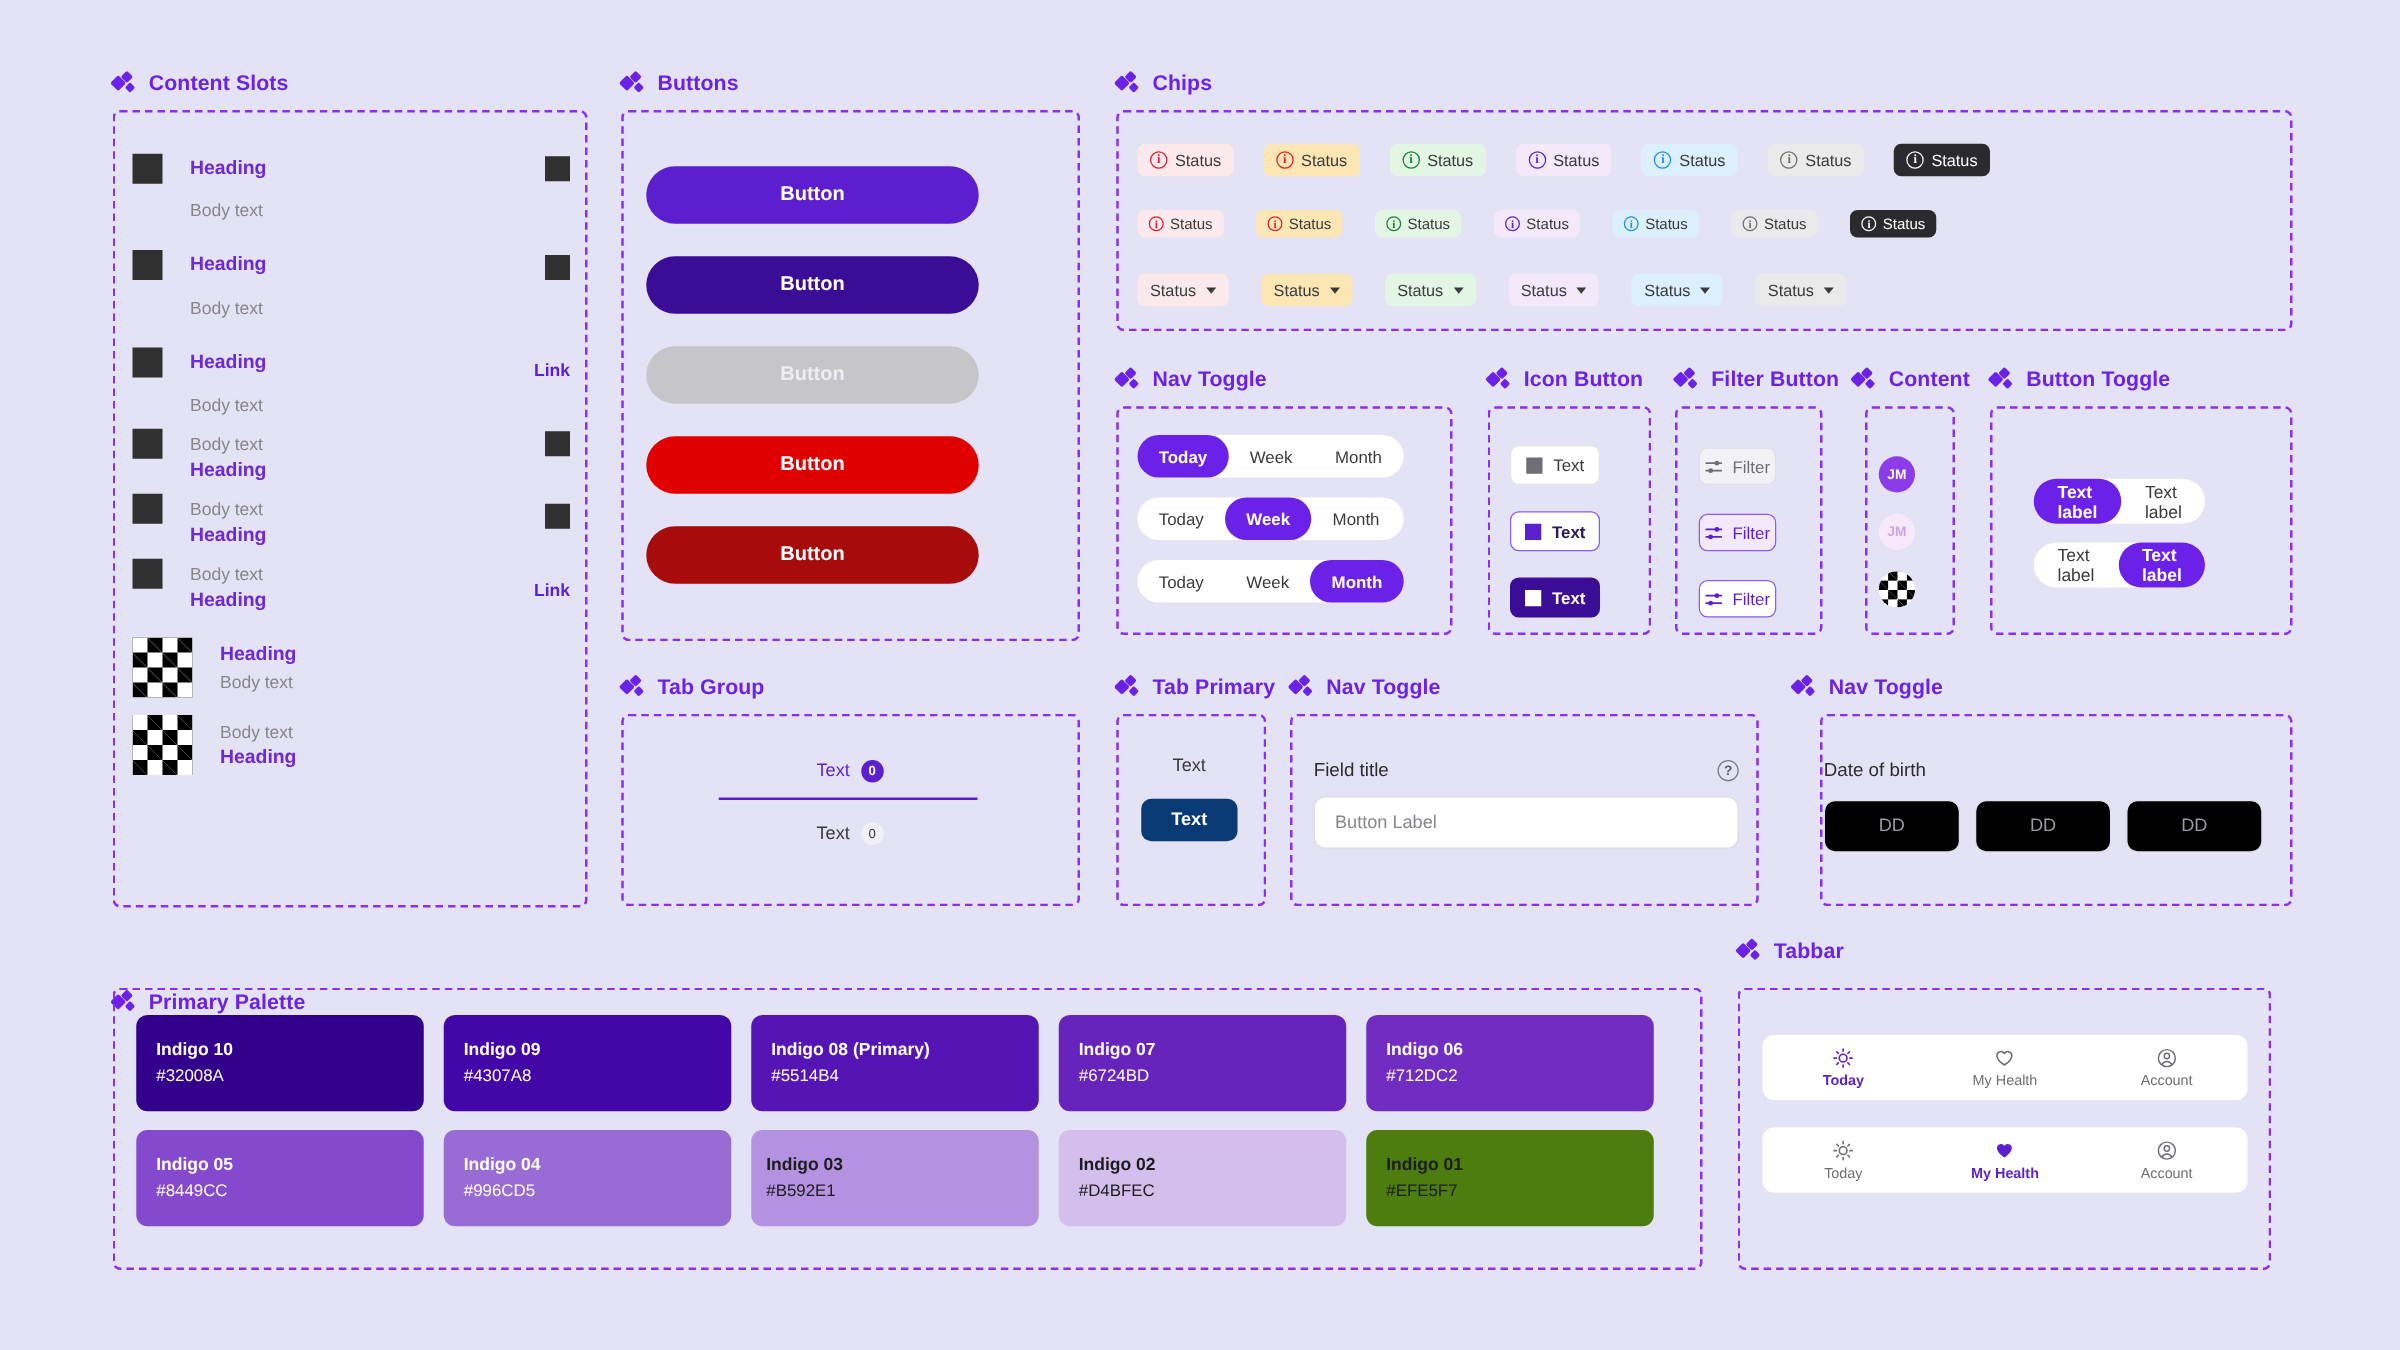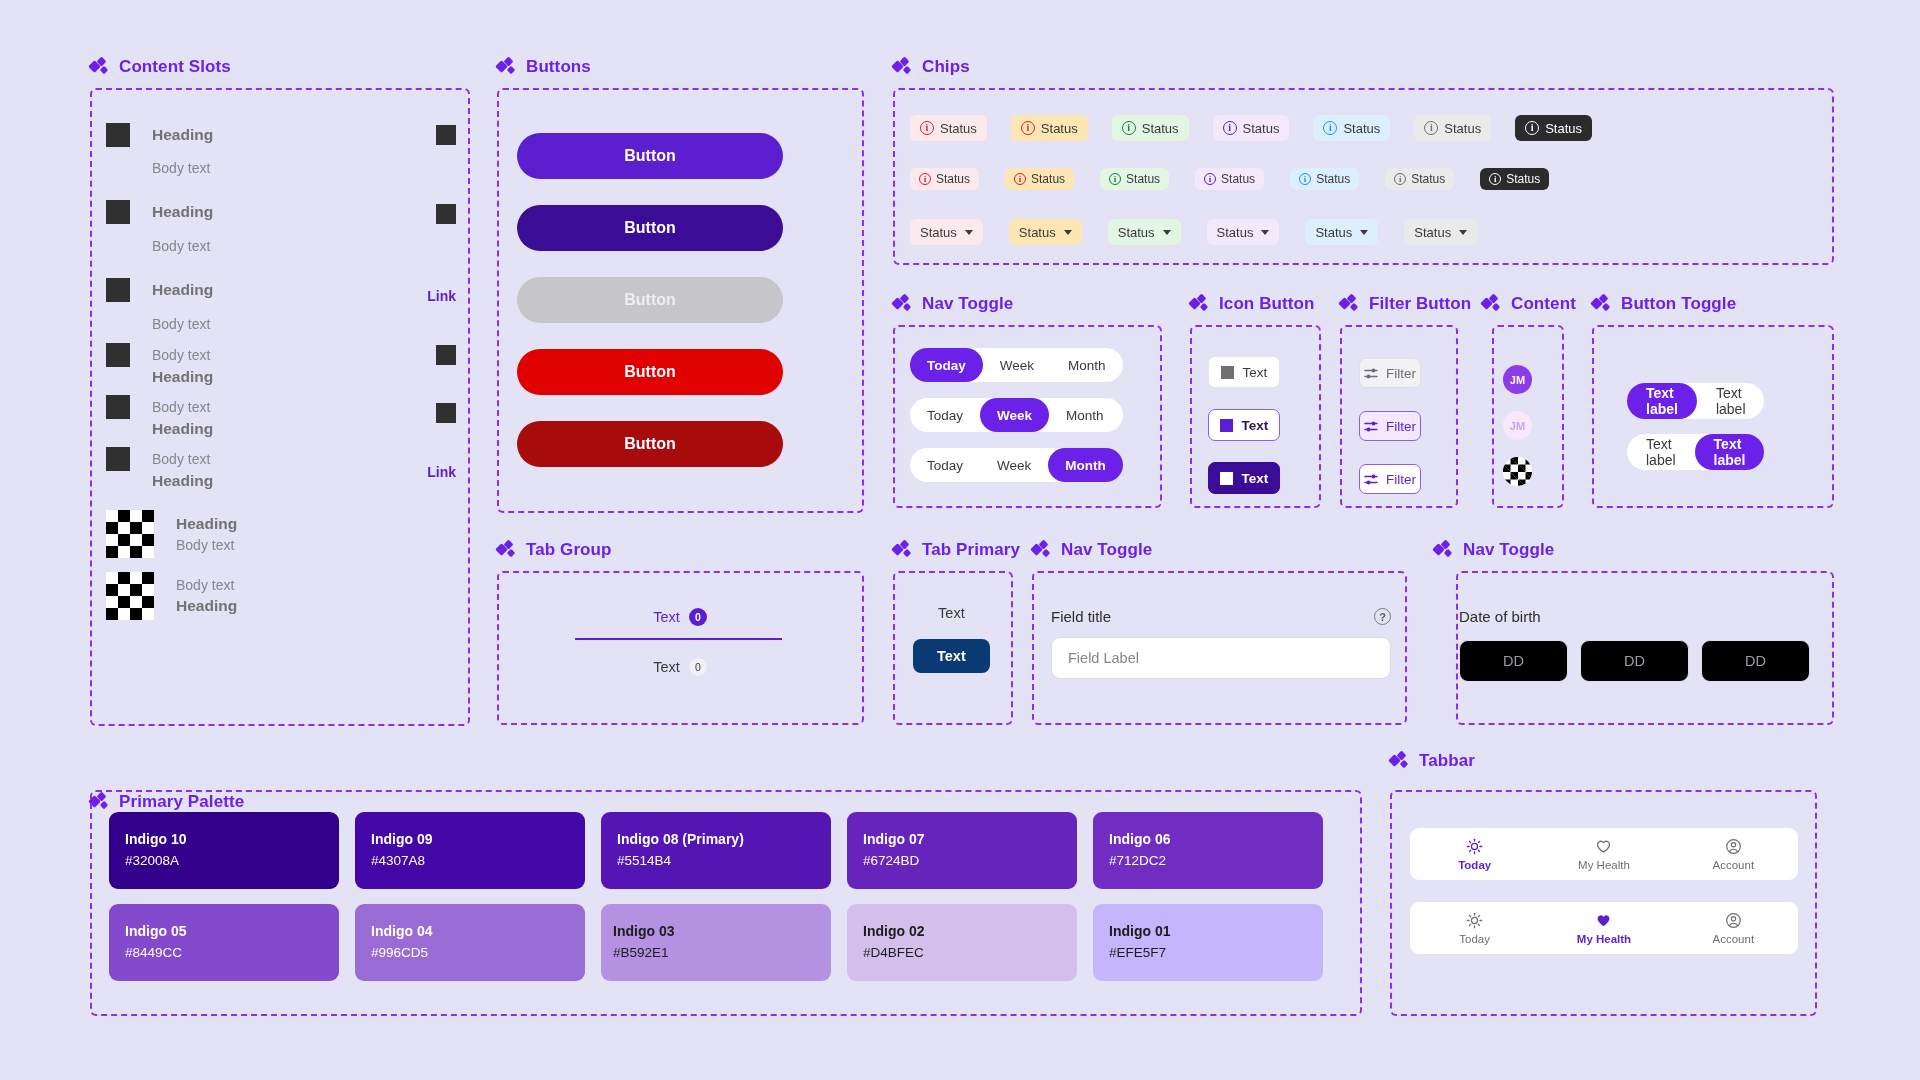--- a/index.html
+++ b/index.html
@@ -27,21 +27,21 @@
   .sq { width: 24px; height: 24px; background: #303030; flex: none; }
   .sq-sm { width: 20px; height: 20px; background: #303030; flex: none; }
   .checker {
     width: 48px; height: 48px; flex: none; background: #fff;
     background-image:
       linear-gradient(45deg, #000 25%, transparent 25%, transparent 75%, #000 75%),
       linear-gradient(45deg, #000 25%, transparent 25%, transparent 75%, #000 75%);
     background-size: 24px 24px;
     background-position: 0 0, 12px 12px;
   }
-  .heading-t { font-size: 15.5px; font-weight: 700; color: #737373; }
+  .heading-t { font-size: 15.5px; font-weight: 700; color: #6d28d9; }
   .body-t { font-size: 14px; color: #86868B; }
   .link-t { font-size: 14px; font-weight: 700; color: #5B1FD0; }
 
   
   .btn {
     width: 266px; height: 46px; border-radius: 23px; border: none;
     display: flex; align-items: center; justify-content: center;
     font-size: 16px; font-weight: 700; color: #fff; cursor: pointer;
     font-family: "Liberation Sans", sans-serif;
   }
@@ -489,21 +489,21 @@
       </span>
     <span class="label">Nav Toggle</span>
   </div>
   <div class="frame" style="left:1032px;top:571px;width:375px;height:154px;"></div>
   <div style="position:absolute;left:1051px;top:608px;width:340px;">
     <div style="display:flex;align-items:center;justify-content:space-between;">
       <span style="font-size:15px;color:#2C2C2E;">Field title</span>
       <span class="qmark">?</span>
     </div>
     <div class="field" style="margin-top:12px;width:340px;">
-      <span>Field Label</span>
+      <span>Button Label</span>
     </div>
   </div>
 
   <div style="position:absolute;left:1434px;top:539px;" class="sec-head">
     <span class="diamonds">
         <i class="a"></i>
         <i class="b"></i>
         <i class="c"></i>
       </span>
     <span class="label">Nav Toggle</span>
@@ -558,21 +558,21 @@
       <span class="hx">#996CD5</span>
       </div>
     <div class="swatch" style="background:#B592E1;color:#1C1C1E;height:77px;padding-left:12px;">
       <span class="nm">Indigo 03</span>
       <span class="hx">#B592E1</span>
       </div>
     <div class="swatch" style="background:#D4BFEC;color:#1C1C1E;height:77px;">
       <span class="nm">Indigo 02</span>
       <span class="hx">#D4BFEC</span>
       </div>
-    <div class="swatch" style="background:#c4b5fd;color:#1C1C1E;height:77px;">
+    <div class="swatch" style="background:#4d7c0f;color:#1C1C1E;height:77px;">
       <span class="nm">Indigo 01</span>
       <span class="hx">#EFE5F7</span>
       </div>
   </div>
 
   <div style="position:absolute;left:1390px;top:750px;" class="sec-head">
     <span class="diamonds">
         <i class="a"></i>
         <i class="b"></i>
         <i class="c"></i>

